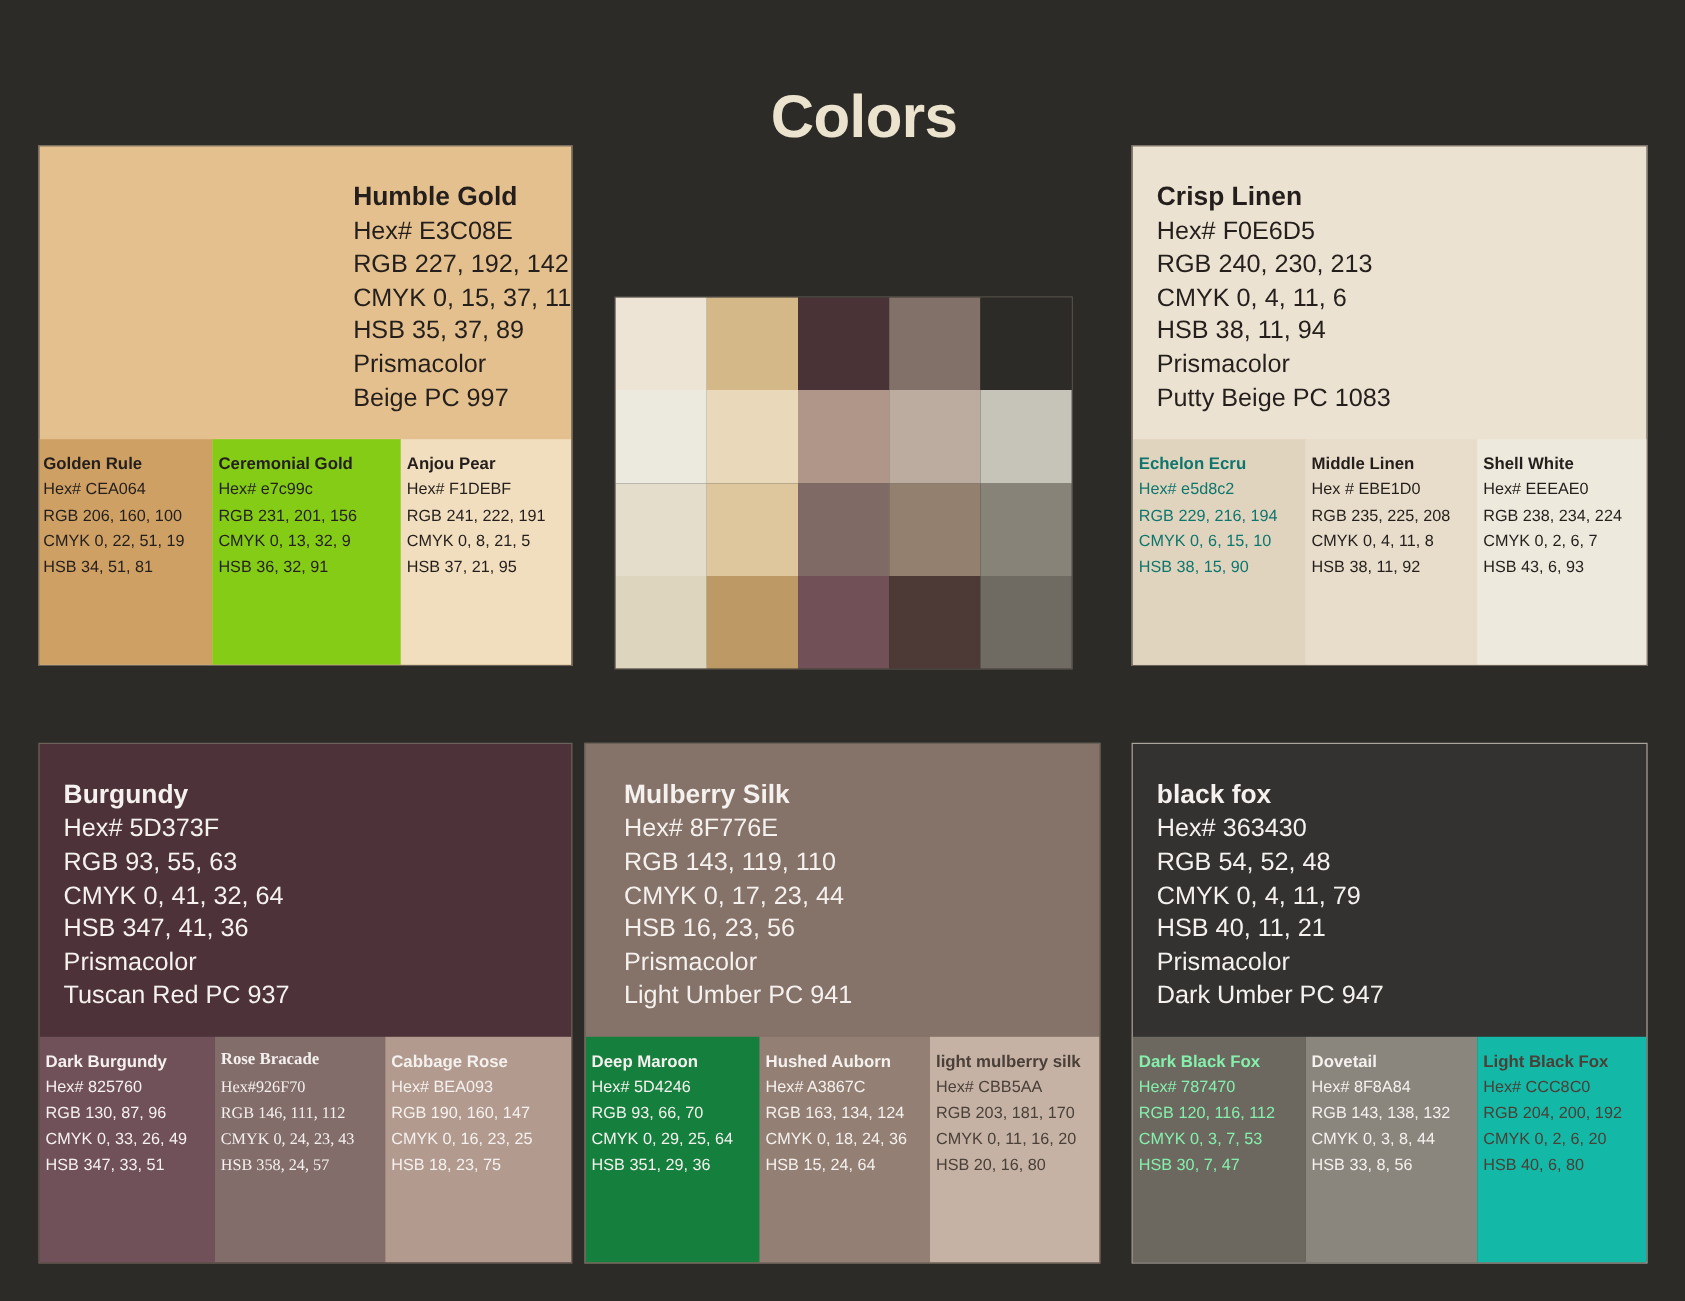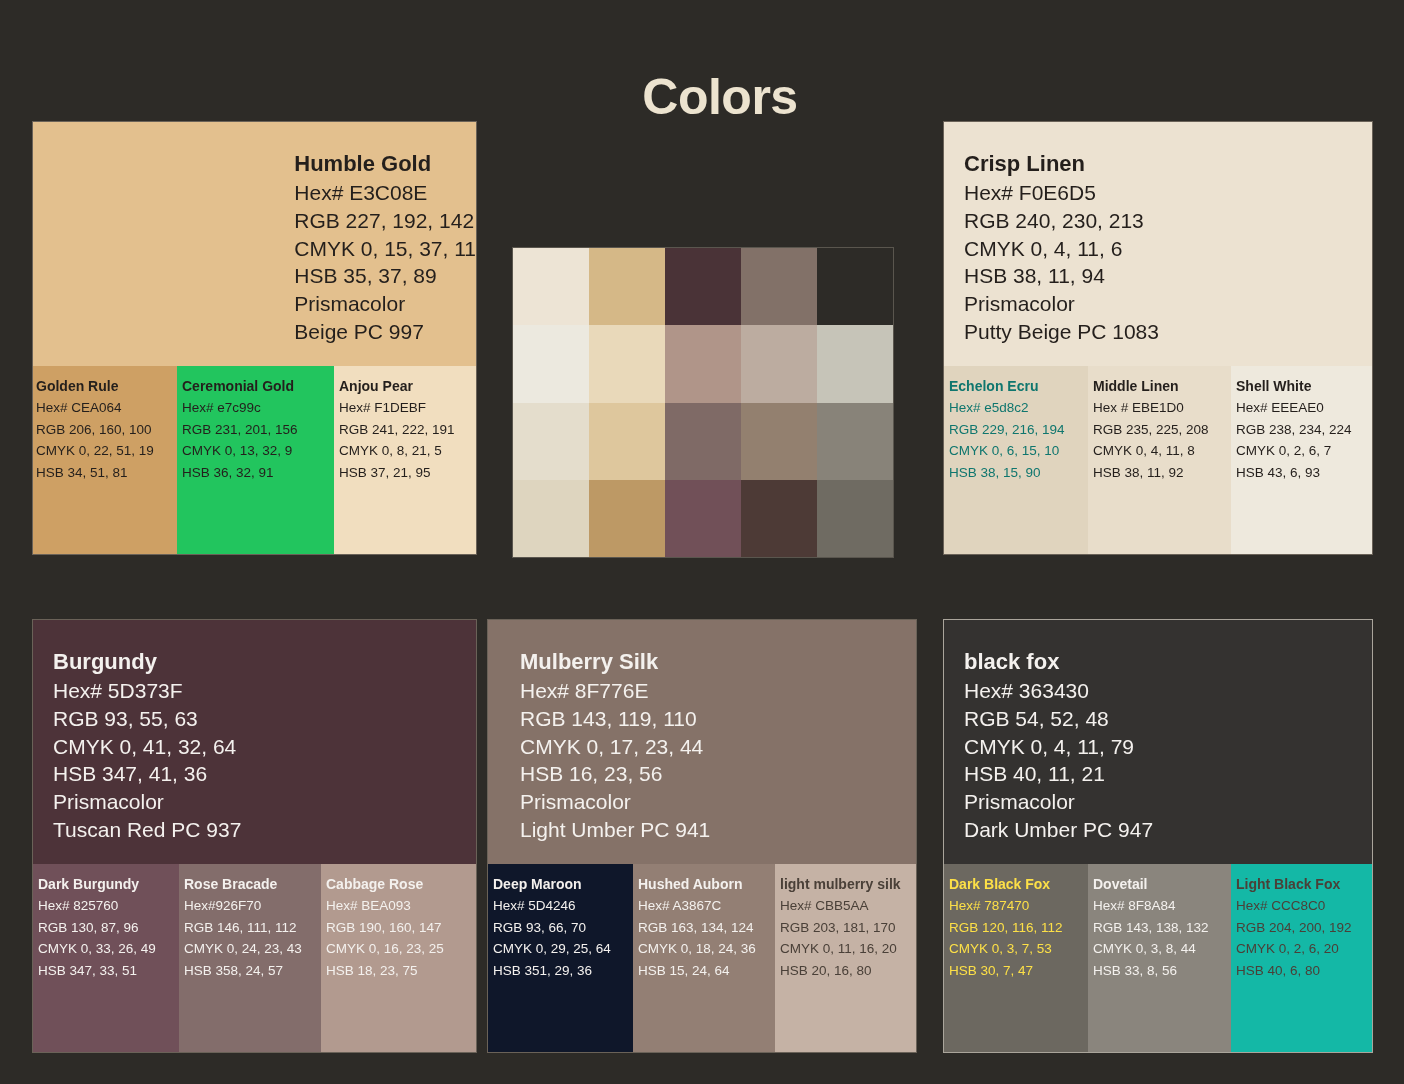--- a/index.html
+++ b/index.html
@@ -133,21 +133,21 @@
         <div class="card-line">Beige PC 997</div>
       </div>
       <div class="subrow">
         <div class="sub" style="background: rgb(206, 160, 100); color: rgb(36, 31, 28); width: 146px; flex: 0 0 146px;">
           <div class="sub-title">Golden Rule</div>
           <div class="sub-line">Hex# CEA064</div>
           <div class="sub-line">RGB 206, 160, 100</div>
           <div class="sub-line">CMYK 0, 22, 51, 19</div>
           <div class="sub-line">HSB 34, 51, 81</div>
         </div>
-        <div class="sub" style="background: #22c55e; color: rgb(36, 31, 28); width: 157px; flex: 0 0 157px;">
+        <div class="sub" style="background: #84cc16; color: rgb(36, 31, 28); width: 157px; flex: 0 0 157px;">
           <div class="sub-title">Ceremonial Gold</div>
           <div class="sub-line">Hex# e7c99c</div>
           <div class="sub-line">RGB 231, 201, 156</div>
           <div class="sub-line">CMYK 0, 13, 32, 9</div>
           <div class="sub-line">HSB 36, 32, 91</div>
         </div>
         <div class="sub" style="background: rgb(241, 222, 191); color: rgb(36, 31, 28); width: 142px; flex: 0 0 142px;">
           <div class="sub-title">Anjou Pear</div>
           <div class="sub-line">Hex# F1DEBF</div>
           <div class="sub-line">RGB 241, 222, 191</div>
@@ -201,21 +201,21 @@
         <div class="card-line">Tuscan Red PC 937</div>
       </div>
       <div class="subrow">
         <div class="sub" style="background: rgb(112, 80, 89); color: rgb(244, 241, 238); width: 146px; flex: 0 0 146px;">
           <div class="sub-title">Dark Burgundy</div>
           <div class="sub-line">Hex# 825760</div>
           <div class="sub-line">RGB  130, 87, 96</div>
           <div class="sub-line">CMYK 0, 33, 26, 49</div>
           <div class="sub-line">HSB 347, 33, 51</div>
         </div>
-        <div class="sub" style="background: rgb(131, 109, 107); color: rgb(244, 241, 238); width: 142px; flex: 0 0 142px;">
+        <div class="sub" style="background: rgb(131, 109, 107); color: rgb(244, 241, 238); width: 142px; flex: 0 0 142px; font-family: Liberation Serif, serif;">
           <div class="sub-title">Rose Bracade</div>
           <div class="sub-line">Hex#926F70</div>
           <div class="sub-line">RGB 146, 111, 112</div>
           <div class="sub-line">CMYK 0, 24, 23, 43</div>
           <div class="sub-line">HSB 358, 24, 57</div>
         </div>
         <div class="sub" style="background: rgb(178, 154, 143); color: rgb(244, 241, 238); width: 157px; flex: 0 0 157px;">
           <div class="sub-title">Cabbage Rose</div>
           <div class="sub-line">Hex# BEA093</div>
           <div class="sub-line">RGB 190, 160, 147</div>
@@ -228,21 +228,21 @@
       <div class="card-main" style="height: 244px; padding-left: 32px;">
         <div class="card-title">Mulberry Silk</div>
         <div class="card-line">Hex# 8F776E</div>
         <div class="card-line">RGB 143, 119, 110</div>
         <div class="card-line">CMYK 0, 17, 23, 44</div>
         <div class="card-line">HSB 16, 23, 56</div>
         <div class="card-line">Prismacolor</div>
         <div class="card-line">Light Umber PC 941</div>
       </div>
       <div class="subrow">
-        <div class="sub" style="background: #0f172a; color: rgb(244, 241, 238); width: 145px; flex: 0 0 145px;">
+        <div class="sub" style="background: #15803d; color: rgb(244, 241, 238); width: 145px; flex: 0 0 145px;">
           <div class="sub-title">Deep Maroon</div>
           <div class="sub-line">Hex# 5D4246</div>
           <div class="sub-line">RGB 93, 66, 70</div>
           <div class="sub-line">CMYK 0, 29, 25, 64</div>
           <div class="sub-line">HSB 351, 29, 36</div>
         </div>
         <div class="sub" style="background: rgb(147, 127, 116); color: rgb(244, 241, 238); width: 142px; flex: 0 0 142px;">
           <div class="sub-title">Hushed Auborn</div>
           <div class="sub-line">Hex# A3867C</div>
           <div class="sub-line">RGB 163, 134, 124</div>
@@ -262,21 +262,21 @@
       <div class="card-main" style="height: 244px;">
         <div class="card-title">black fox</div>
         <div class="card-line">Hex# 363430</div>
         <div class="card-line">RGB 54, 52, 48</div>
         <div class="card-line">CMYK 0, 4, 11, 79</div>
         <div class="card-line">HSB 40, 11, 21</div>
         <div class="card-line">Prismacolor</div>
         <div class="card-line">Dark Umber PC 947</div>
       </div>
       <div class="subrow">
-        <div class="sub" style="background: rgb(108, 104, 96); color: #fde047; width: 144px; flex: 0 0 144px;">
+        <div class="sub" style="background: rgb(108, 104, 96); color: #86efac; width: 144px; flex: 0 0 144px;">
           <div class="sub-title">Dark Black Fox</div>
           <div class="sub-line">Hex# 787470</div>
           <div class="sub-line">RGB 120, 116, 112</div>
           <div class="sub-line">CMYK 0, 3, 7, 53</div>
           <div class="sub-line">HSB 30, 7, 47</div>
         </div>
         <div class="sub" style="background: rgb(138, 133, 125); color: rgb(244, 241, 238); width: 143px; flex: 0 0 143px;">
           <div class="sub-title">Dovetail</div>
           <div class="sub-line">Hex# 8F8A84</div>
           <div class="sub-line">RGB 143, 138, 132</div>

